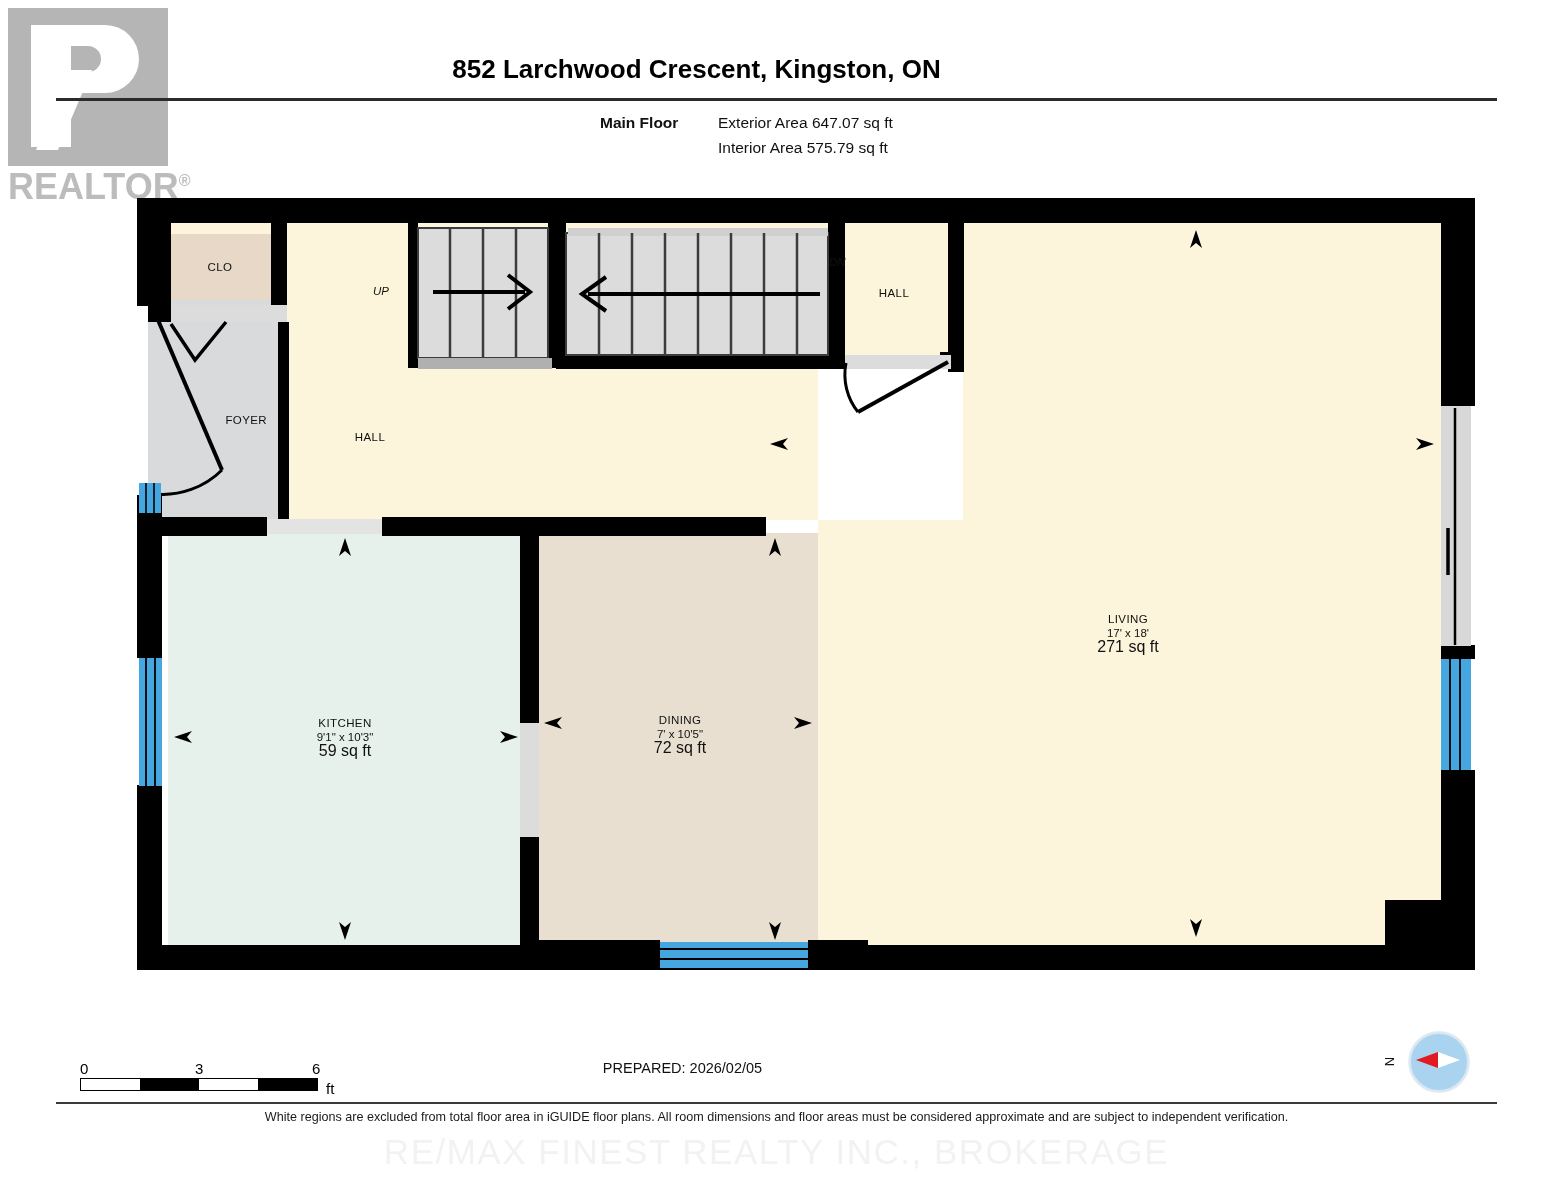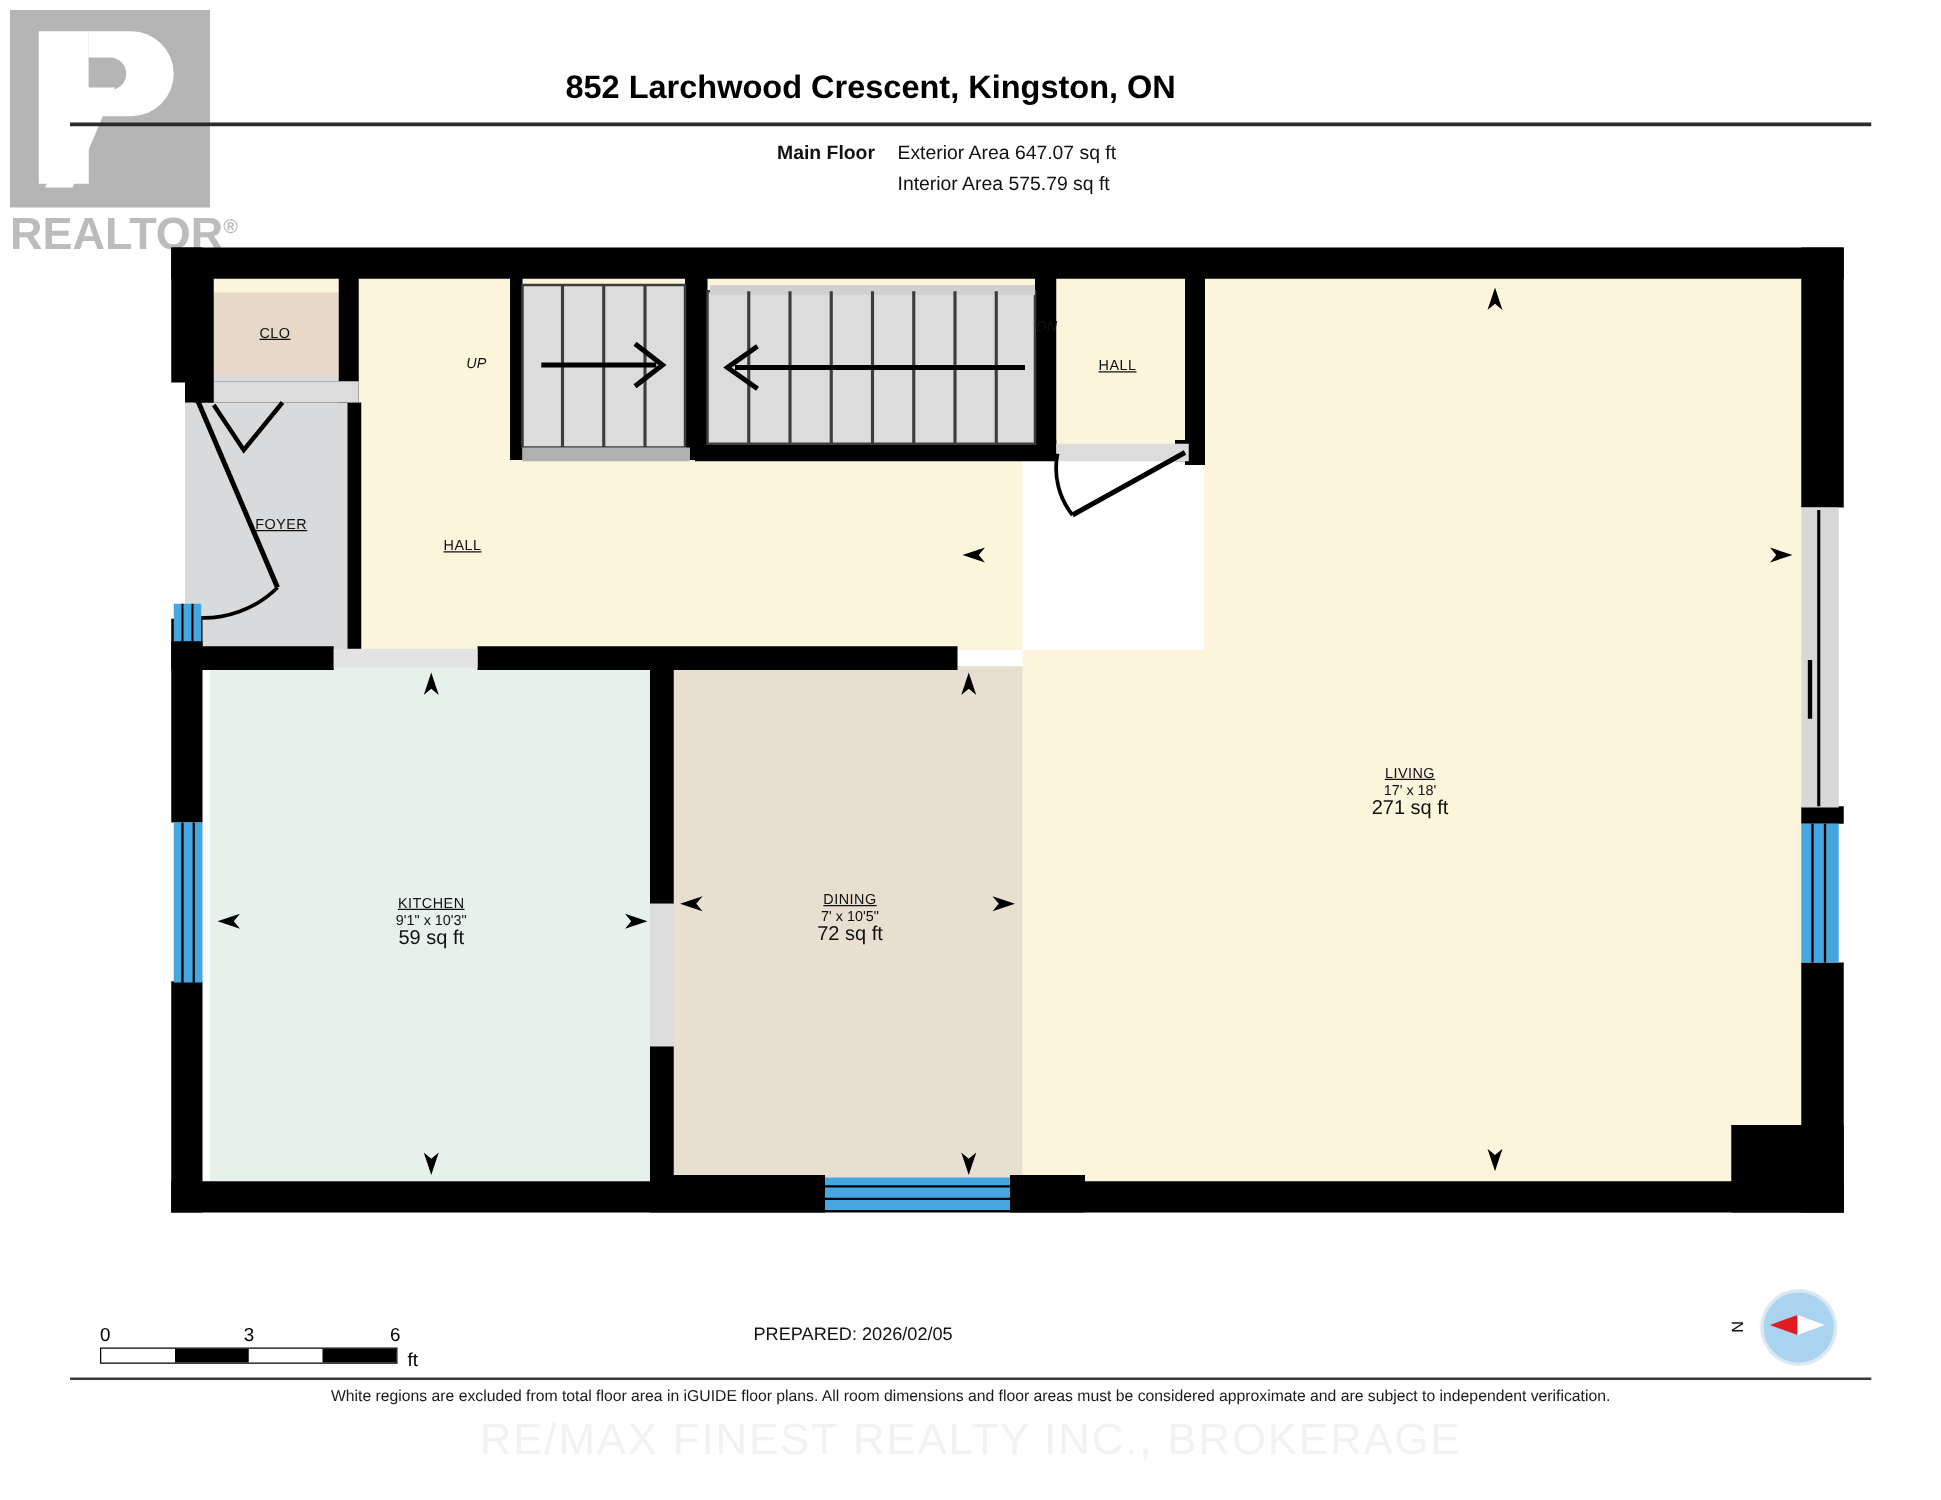--- a/index.html
+++ b/index.html
@@ -98,21 +98,20 @@
     width: 520px;
     font-size: 15.5px;
     color: #111;
   }
   #floor-info .row {
     display: flex;
     line-height: 25px;
   }
   #floor-info .flabel {
     width: 100px;
-    text-align: right;
     font-weight: bold;
     padding-right: 18px;
   }
   #floor-info .fval { white-space: nowrap; }
 
   
   #floorplan {
     position: absolute;
     left: 0; top: 0;
     width: 1553px;
@@ -121,21 +120,21 @@
 
   
   .rlabel {
     position: absolute;
     text-align: center;
     color: #111;
     line-height: 13.5px;
     white-space: nowrap;
     pointer-events: none;
   }
-  .rlabel .rname { font-size: 11.5px; letter-spacing: .4px; text-decoration: underline; }
+  .rlabel .rname { font-size: 11.5px; letter-spacing: .4px; }
   .rlabel .rdim  { font-size: 11.5px; }
   .rlabel .rarea { font-size: 16px; }
   .tag {
     position: absolute;
     font-size: 11.5px;
     color: #111;
     white-space: nowrap;
     font-style: italic;
   }
 
@@ -396,21 +395,21 @@
 
   <polygon points="775,538 769,556 775,551 781,556" fill="#000"></polygon>
   <polygon points="775,940 769,922 775,927 781,922" fill="#000"></polygon>
   <polygon points="544,723 562,717 557,723 562,729" fill="#000"></polygon>
   <polygon points="812,723 794,717 799,723 794,729" fill="#000"></polygon>
 </svg>
 
 <div class="rlabel" style="left:178px; top:261px; width:84px;">
   <div class="rname">CLO</div>
 </div>
-<div class="rlabel" style="left:183px; top:414px; width:84px;">
+<div class="rlabel" style="left:183px; top:414px; width:84px;text-align:right;">
   <div class="rname">FOYER</div>
 </div>
 <div class="rlabel" style="left:328px; top:431px; width:84px;">
   <div class="rname">HALL</div>
 </div>
 <div class="rlabel" style="left:852px; top:287px; width:84px;">
   <div class="rname">HALL</div>
 </div>
 <div class="rlabel" style="left:260px; top:717px; width:170px;">
   <div class="rname">KITCHEN</div>

